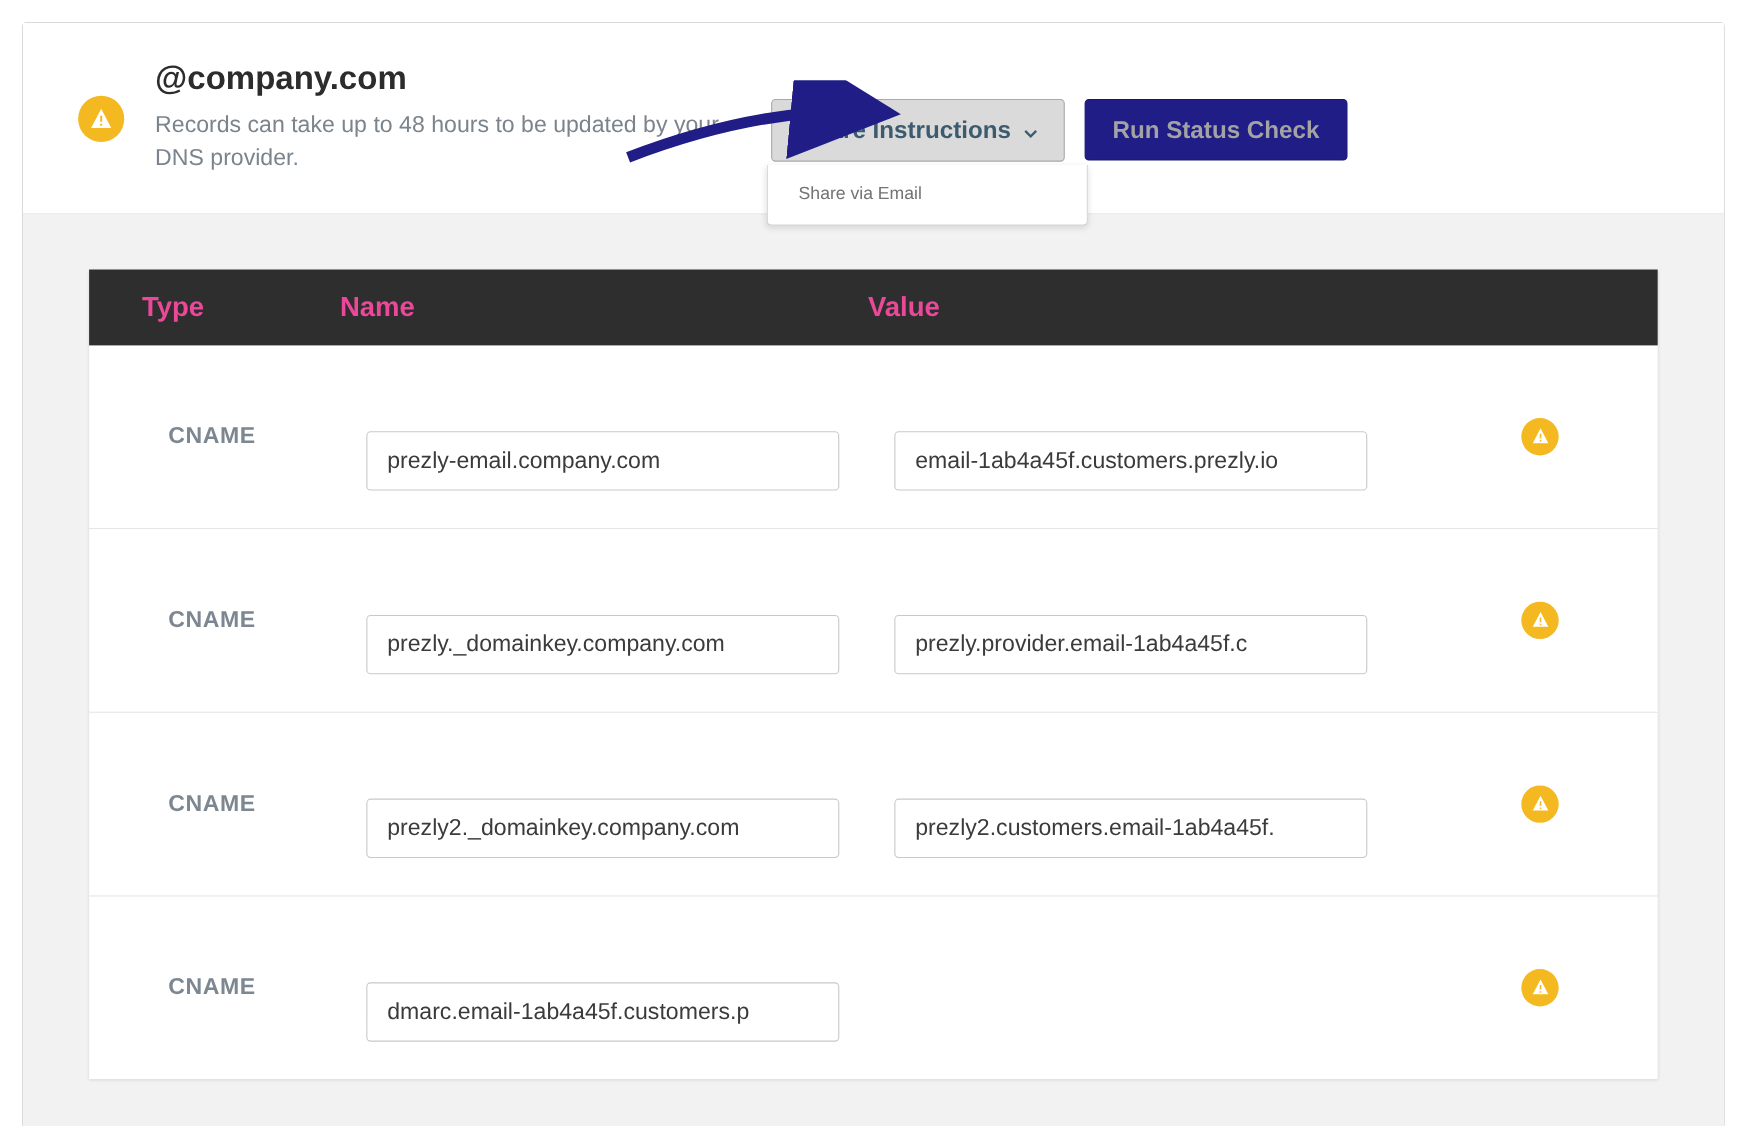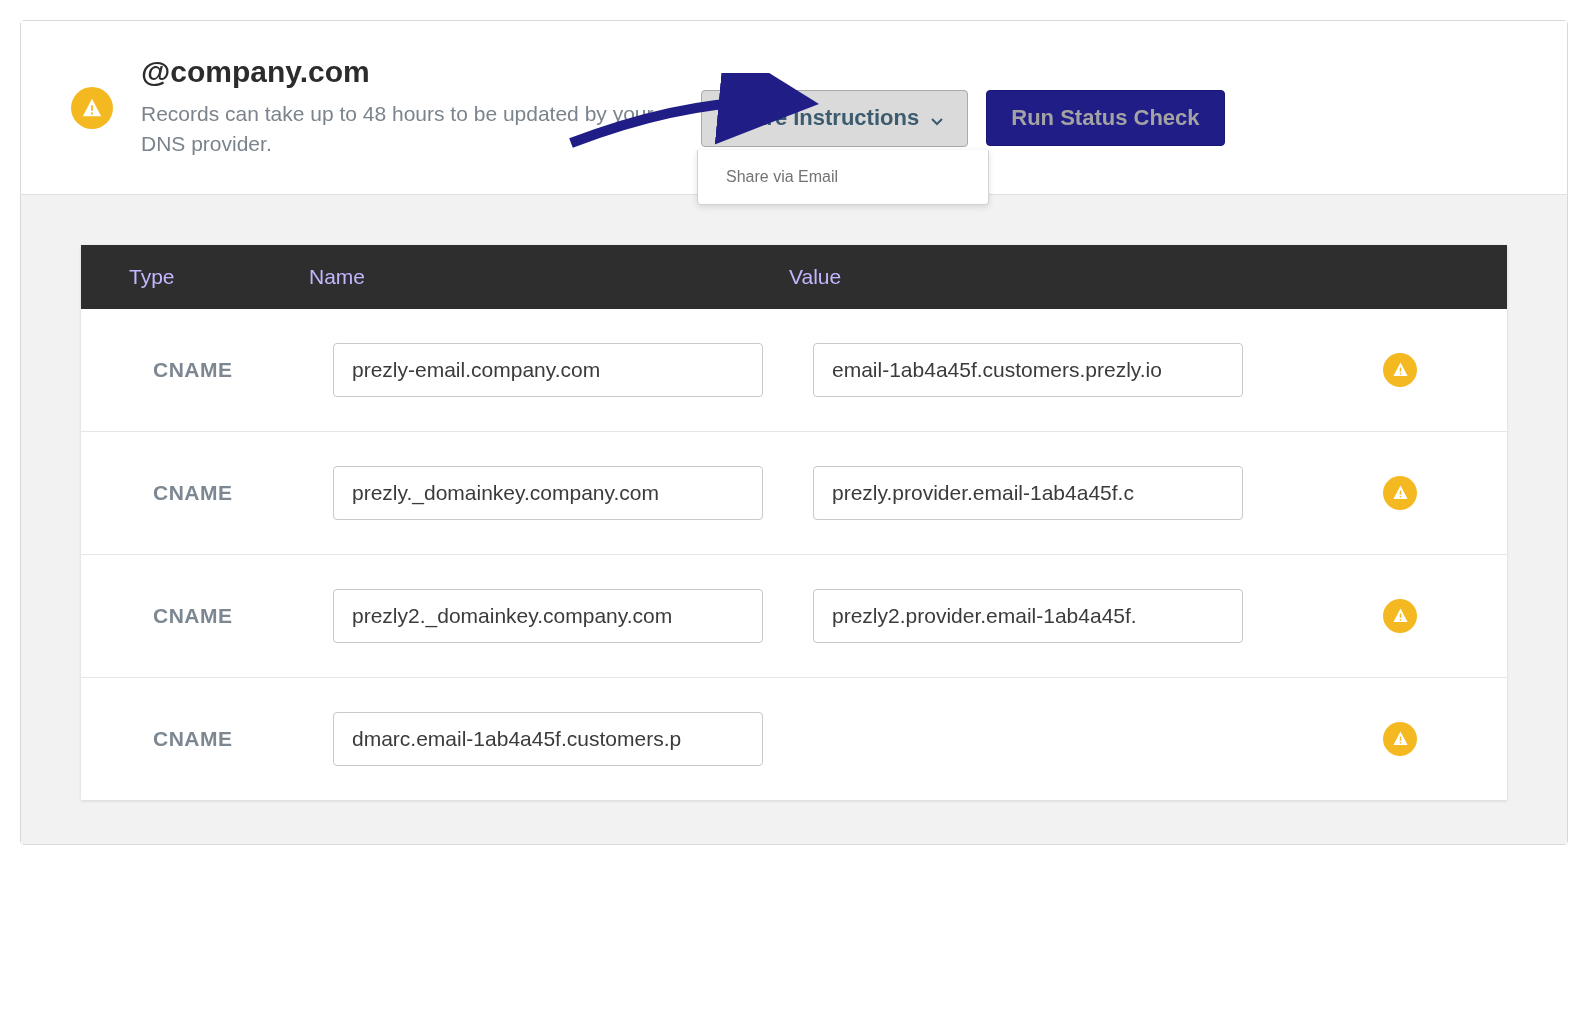--- a/index.html
+++ b/index.html
@@ -105,25 +105,25 @@
     background: #f2f2f2;
     padding: 50px 60px 44px 60px;
   }
   .dns-table {
     background: #fff;
     width: 100%;
     box-shadow: 0 1px 3px rgba(0,0,0,0.12);
   }
   .thead {
     background: #2e2e2e;
-    color: #c4b5fd;
+    color: #ec4899;
     display: flex;
     padding: 20px 48px;
-    font-size: 21px;
-    font-weight: 400;
+    font-size: 25px;
+    font-weight: 700;
   }
   .col-type  { width: 180px; flex: none; }
   .col-name  { width: 480px; flex: none; }
   .col-value { flex: 1; }
   .col-status{ width: 70px; flex: none; text-align: center; }
   .trow {
     display: flex;
     align-items: center;
     padding: 34px 72px;
     border-bottom: 1px solid #e6e6e6;
@@ -135,20 +135,21 @@
     border: 1px solid #c9c9c9;
     border-radius: 4px;
     padding: 14px 18px;
     font-size: 21px;
     color: #3b3b3b;
     width: 430px;
     overflow: hidden;
     white-space: nowrap;
     text-overflow: clip;
     background: #fff;
+    margin-top: 44px;
   }
   .col-value .field { width: 430px; }
   .status-cell {
     display: flex;
     justify-content: center;
     align-items: center;
   }
   .status-badge {
     width: 34px; height: 34px;
     background: #f4b821;
@@ -246,21 +247,21 @@
           </div>
         </div>
       </div>
 
       <div class="trow">
         <div class="col-type type-cell">CNAME</div>
         <div class="col-name">
             <div class="field">prezly2._domainkey.company.com</div>
           </div>
         <div class="col-value">
-            <div class="field">prezly2.provider.email-1ab4a45f.</div>
+            <div class="field">prezly2.customers.email-1ab4a45f.</div>
           </div>
         <div class="col-status status-cell">
           <div class="status-badge">
             <svg viewBox="0 0 24 24">
                 <path fill="#ffffff" d="M12 2 L22 21 H2 Z M11 9v6h2V9h-2zm0 8v2h2v-2h-2z"></path>
               </svg>
           </div>
         </div>
       </div>
 

